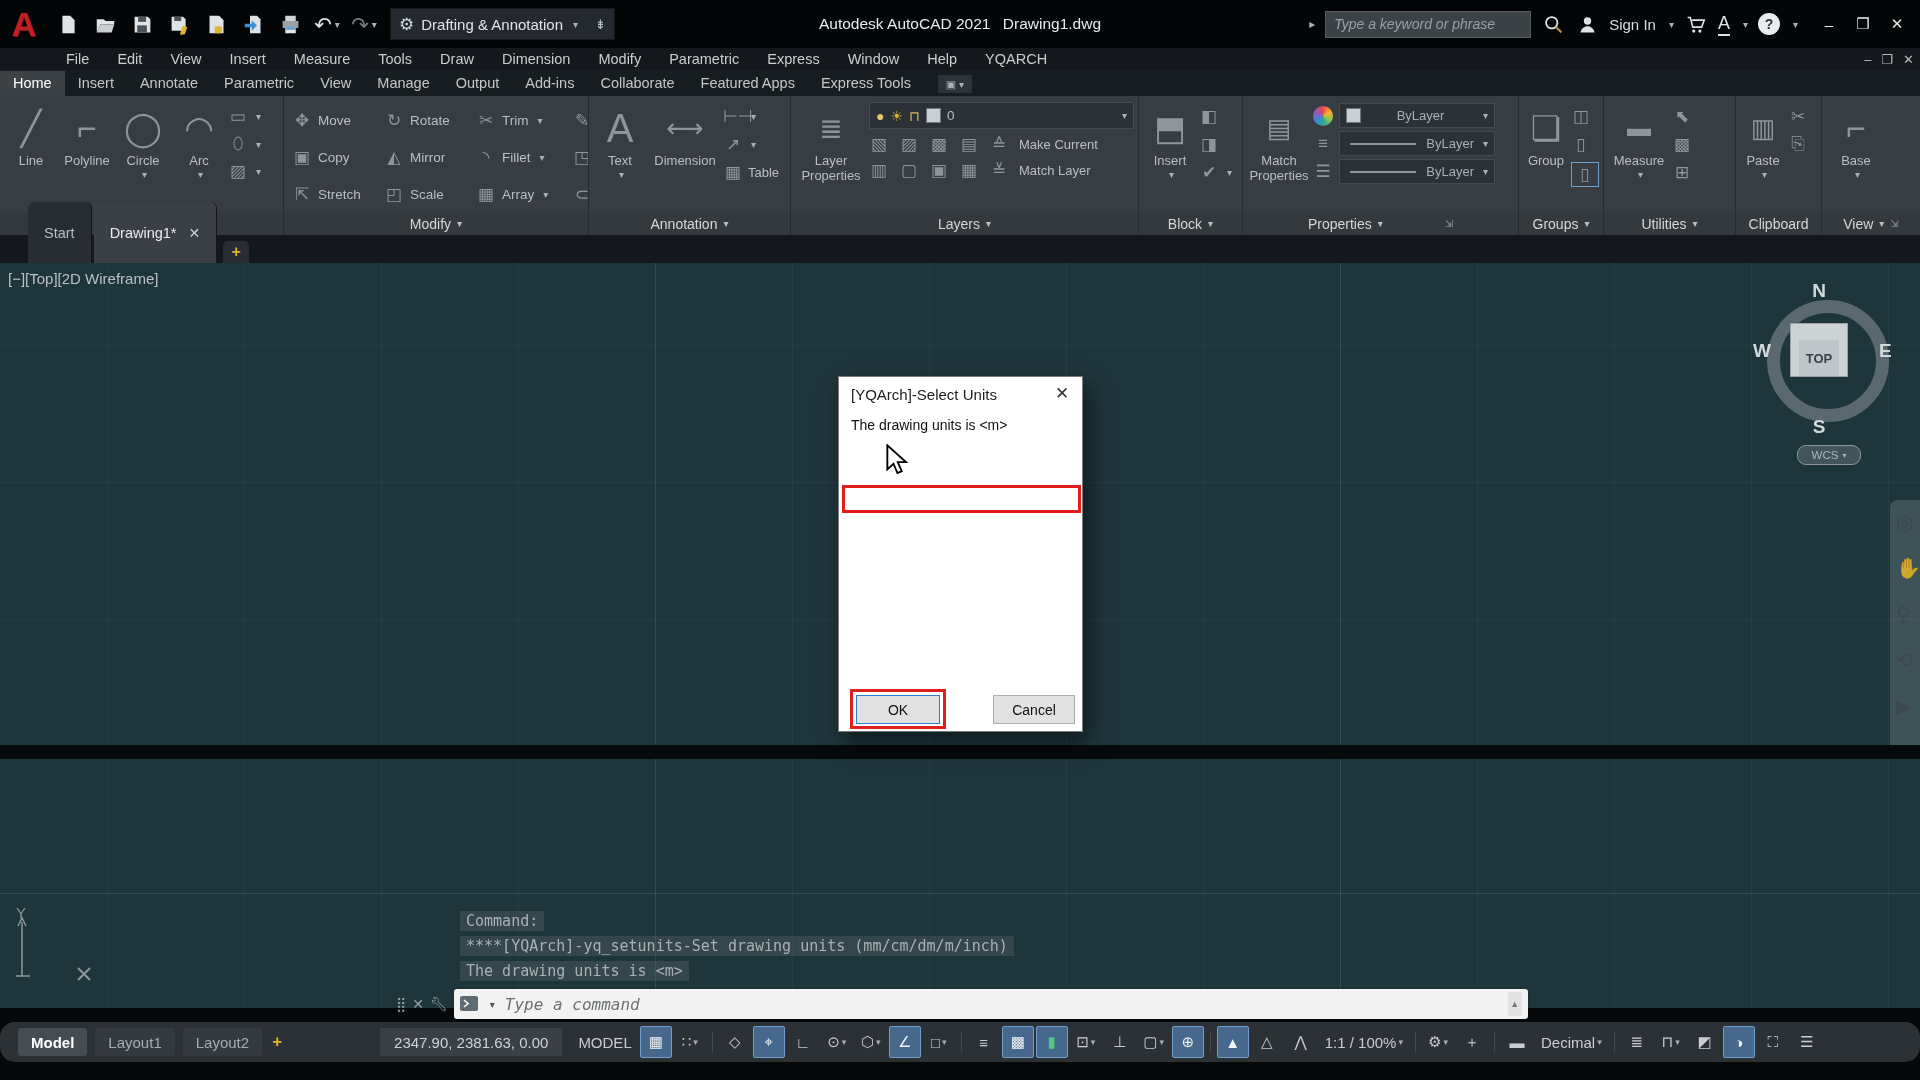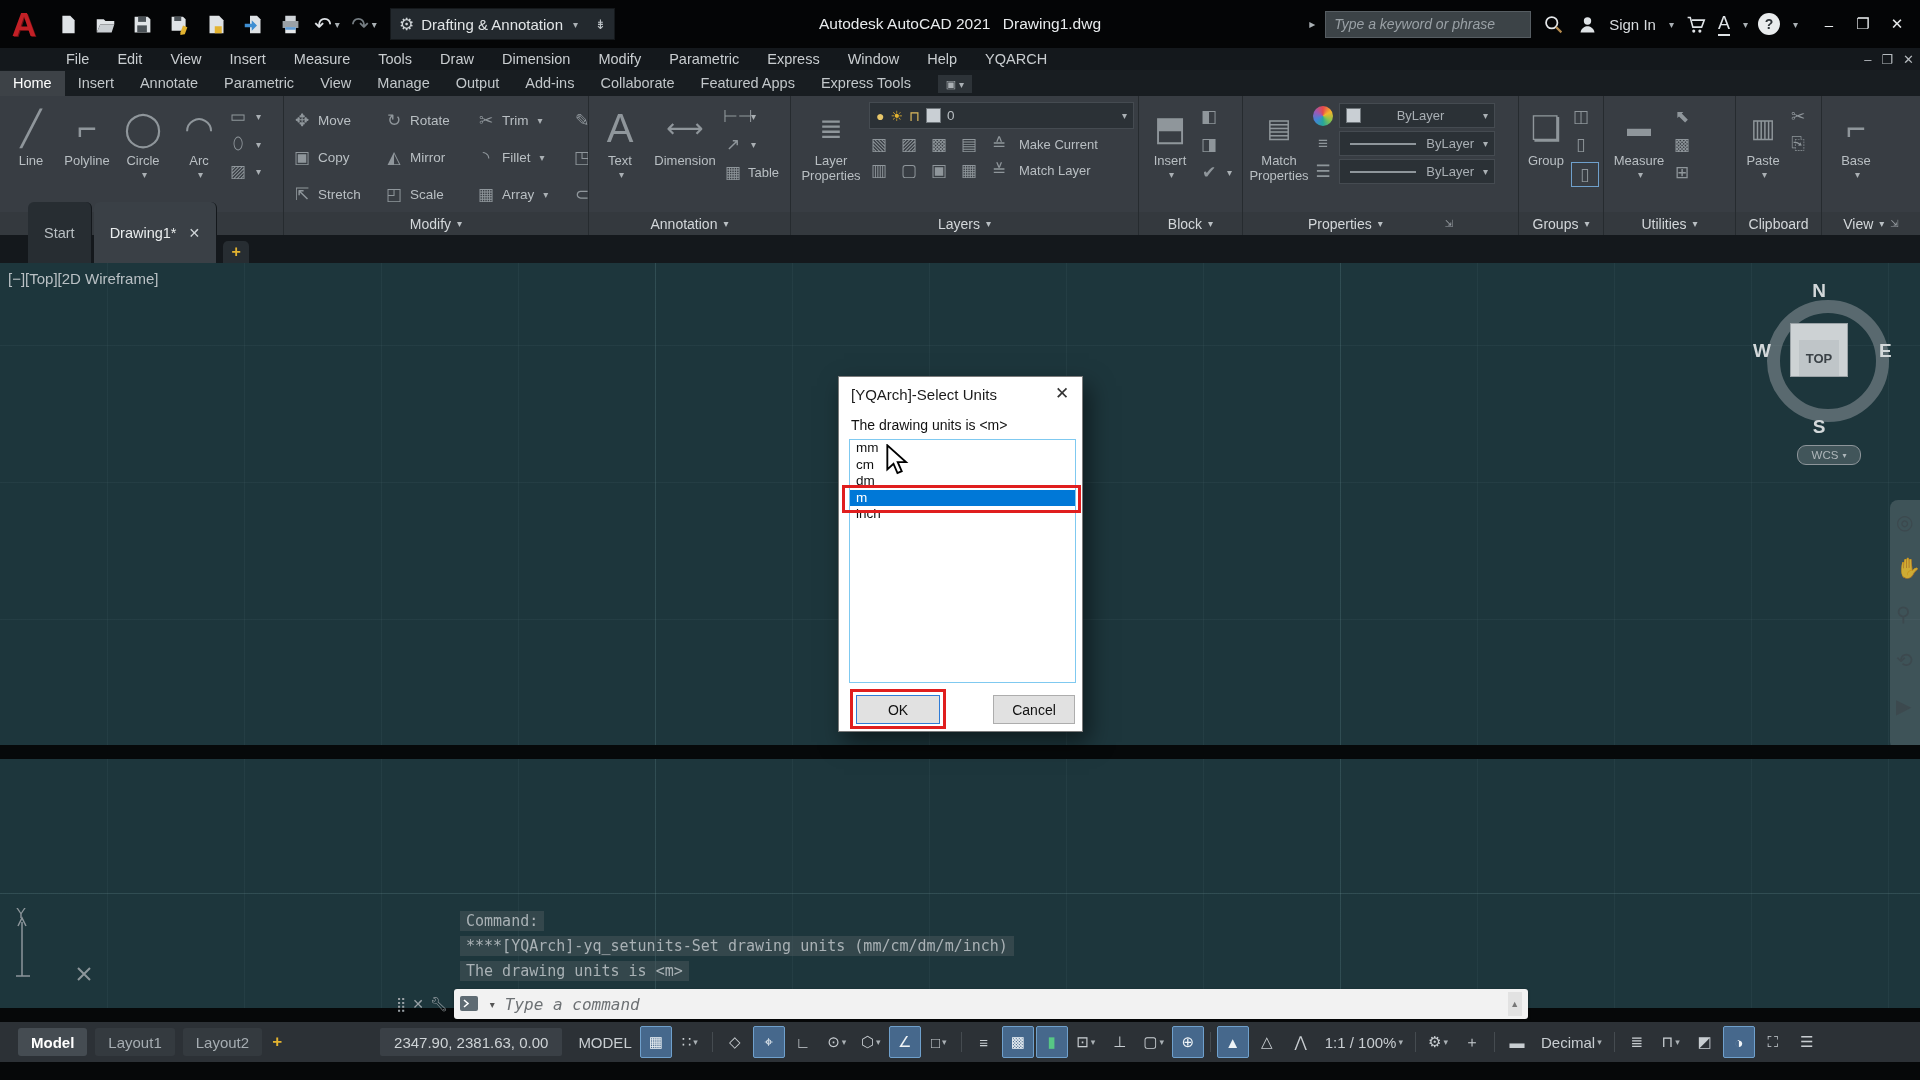--- a/index.html
+++ b/index.html
@@ -121,21 +121,21 @@
   .cmdbar{width:1062px;height:30px;background:#f2f2f2;border-radius:3px;display:flex;align-items:center;
           padding:0 6px;gap:8px;box-shadow:0 1px 3px rgba(0,0,0,0.4);}
   .cmd-prompt{flex:1;border:none;background:transparent;outline:none;font-size:16px;font-style:italic;
               color:#555;font-family:"DejaVu Sans Mono",monospace;}
   .cmd-prompt::placeholder{color:#6d7174;font-style:italic;}
   .cmd-scroll{width:14px;height:24px;background:#e2e2e2;display:flex;align-items:center;justify-content:center;
               color:#777;font-size:9px;}
   .dockband{position:absolute;left:0;top:745px;width:1920px;height:14px;background:#06090a;}
   
   .statusbar{position:absolute;left:0;top:1022px;width:1920px;height:40px;background:#2c3136;
-             display:flex;align-items:center;color:#c3c9cd;}
+             display:flex;align-items:center;color:#c3c9cd;border-radius:15px;}
   .ltabs{display:flex;align-items:center;gap:8px;margin-left:18px;}
   .ltab{height:28px;display:flex;align-items:center;padding:0 13px;font-size:15px;background:#343a3f;color:#a6adb2;border-radius:3px;}
   .ltab.active{background:#454c52;color:#ffffff;font-weight:bold;}
   .ltab-add{color:#e3b330;font-size:17px;font-weight:bold;margin-left:2px;}
   .coords{margin-left:98px;height:28px;display:flex;align-items:center;padding:0 14px;background:#3a4046;
           border-radius:2px;font-size:15px;color:#ced3d6;}
   .sb-icons{display:flex;align-items:center;gap:2px;margin-left:10px;}
   .sbtn{min-width:26px;height:30px;display:flex;align-items:center;justify-content:center;
         font-size:15px;color:#c8cdd1;padding:0 2px;border:1px solid transparent;border-radius:2px;}
   .sbtn.on{background:#46688c;border-color:#6fa0cc;color:#eef3f6;}
@@ -763,27 +763,20 @@
       <span class="sbtn on">◑</span>
       <span class="sbtn">⛶</span>
       <span class="sbtn">☰</span>
     </div>
   </div>
 
   <div class="dialog">
     <div class="dlg-title">[YQArch]-Select Units</div>
     <div class="dlg-close">✕</div>
     <div class="dlg-msg">The drawing units is &lt;m&gt;</div>
-    <div class="dlg-list">
-      <div class="dlg-item">mm</div>
-      <div class="dlg-item">cm</div>
-      <div class="dlg-item">dm</div>
-      <div class="dlg-item selected">m</div>
-      <div class="dlg-item">inch</div>
-    </div>
     <div class="red-frame rf-item"></div>
     <div class="dlg-btns">
       <div class="dlg-btn btn-ok">OK</div>
       <div class="dlg-btn btn-cancel">Cancel</div>
     </div>
     <div class="red-frame rf-ok"></div>
   </div>
 
   <svg class="cursor" viewBox="0 0 18 24">
     <path d="M1 1 L1 19 L5.6 14.8 L8.6 21.8 L11.8 20.4 L8.8 13.6 L15 13.6 Z" fill="#ffffff" stroke="#000000" stroke-width="1.4"></path>

